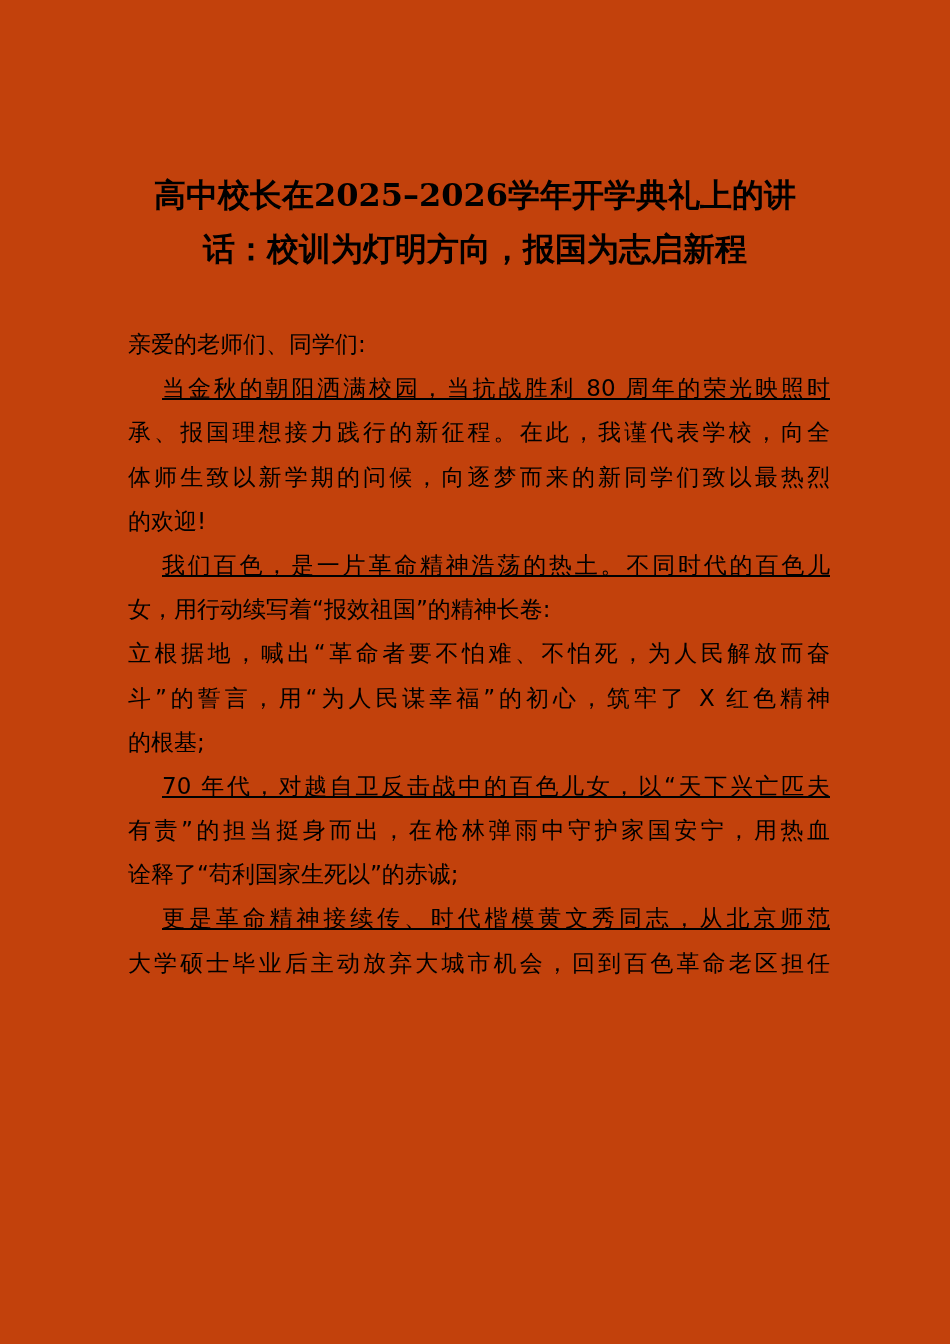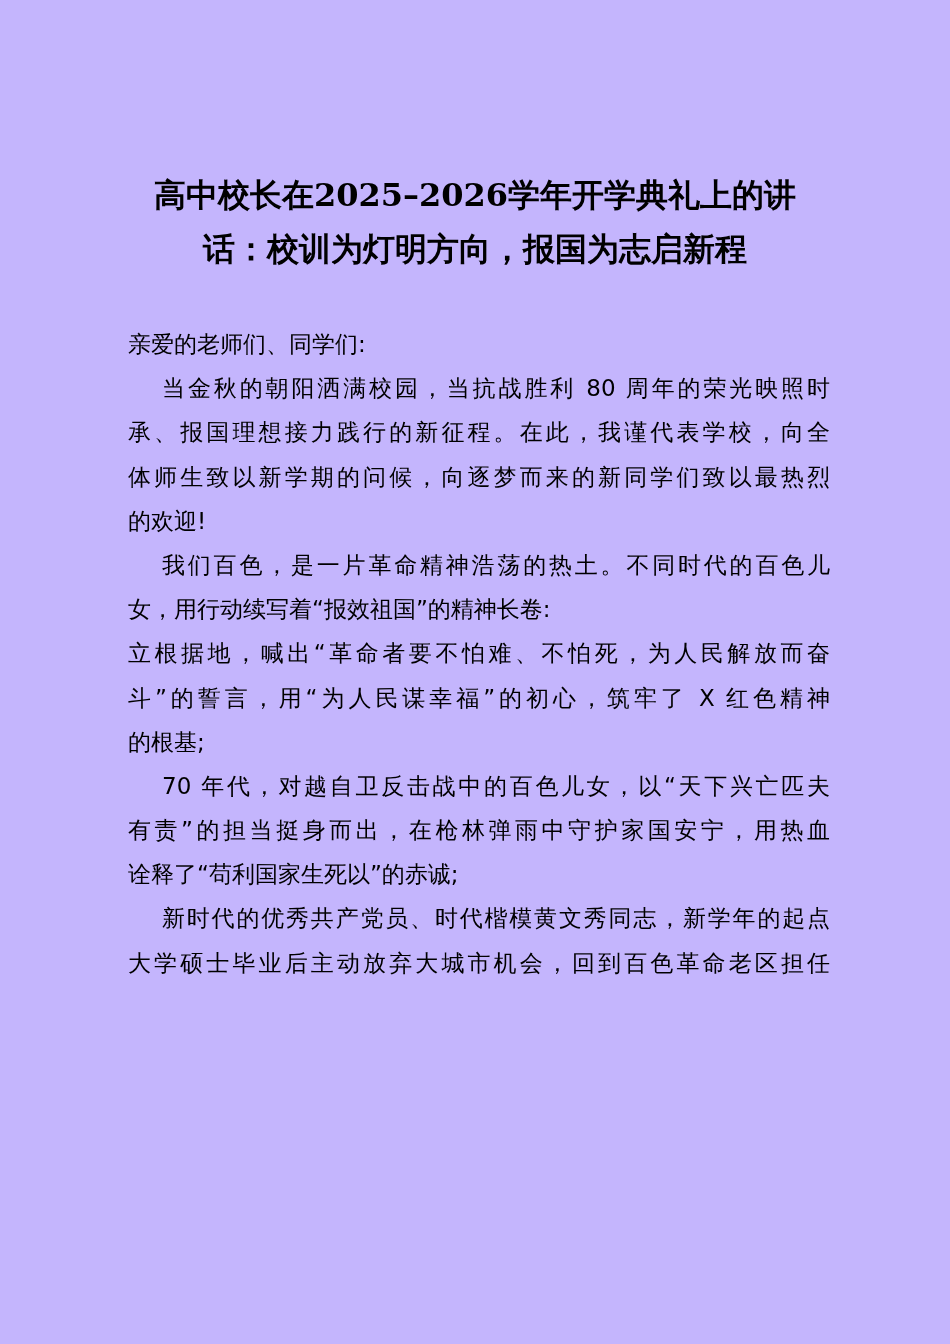--- a/index.html
+++ b/index.html
@@ -14,21 +14,21 @@
     overflow: hidden;
     color: #000000;
     font-family: "DejaVu Serif", "Liberation Serif", serif;
   }
   .page {
     position: absolute;
     left: 0;
     top: 0;
     width: 950px;
     height: 1344px;
-    background: #c4b5fd;
+    background: #c2410c;
   }
   .title {
     position: absolute;
     left: 120px;
     top: 168px;
     width: 710px;
     text-align: center;
     font-family: "DejaVu Serif", "Liberation Serif", serif;
     font-weight: bold;
     font-size: 32px;
@@ -55,20 +55,21 @@
     text-align: justify;
     text-align-last: justify;
     overflow: hidden;
   }
   .line.last {
     text-align: center;
     text-align-last: left;
   }
   .line.indent {
     padding-left: 34px;
+    text-decoration: underline;
   }
 </style>
 </head>
 <body>
 
 <div class="page">
 
   <div class="title">
     <span class="tline">高中校长在2025–2026学年开学典礼上的讲</span>
     <span class="tline">话：校训为灯明方向，报国为志启新程</span>
@@ -96,18 +97,18 @@
       <span class="line last">的根基;</span>
     </div>
 
     <div>
       <span class="line indent">70 年代，对越自卫反击战中的百色儿女，以“天下兴亡匹夫</span>
       <span class="line">有责”的担当挺身而出，在枪林弹雨中守护家国安宁，用热血</span>
       <span class="line last">诠释了“苟利国家生死以”的赤诚;</span>
     </div>
 
     <div>
-      <span class="line indent">新时代的优秀共产党员、时代楷模黄文秀同志，新学年的起点</span>
+      <span class="line indent">更是革命精神接续传、时代楷模黄文秀同志，从北京师范</span>
       <span class="line">大学硕士毕业后主动放弃大城市机会，回到百色革命老区担任</span>
     </div>
 
   </div>
 </div>
 
 </body></html>

